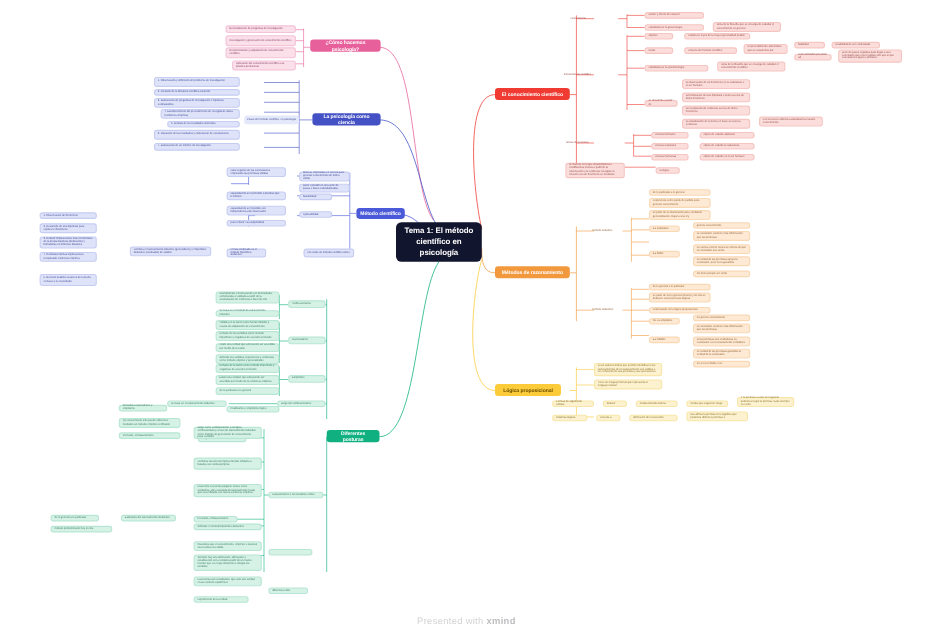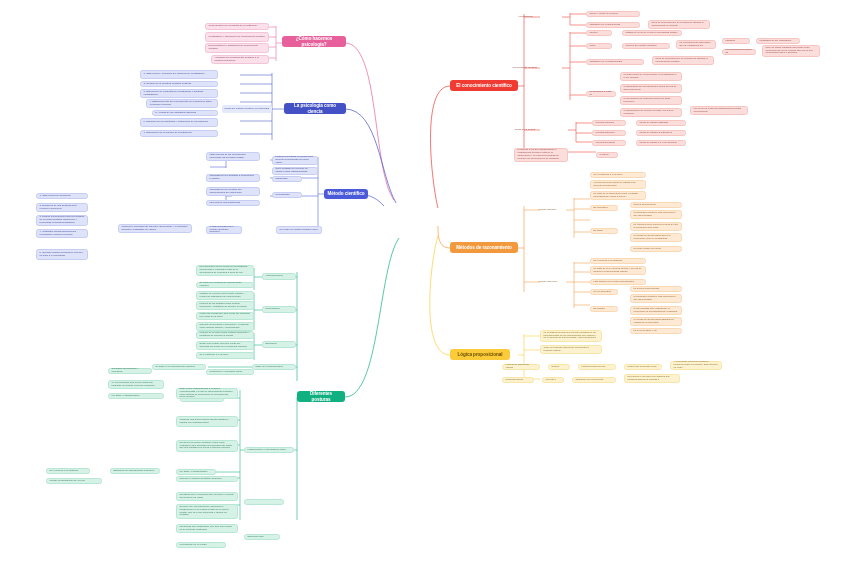--- a/index.html
+++ b/index.html
@@ -113,20 +113,23 @@
       <path d="M518 248 L 524 248 M524 206 L524 292" stroke="#f2993e" stroke-width="0.6"></path>
       <path d="M524 210 L540 210 M524 282 L540 282" stroke="#f2993e" stroke-width="0.55"></path>
       <path d="M566 210 L 574 210 M574 198 L574 238 M574 199 L590 199 M574 209 L590 209 M574 220 L590 220 M574 232 L590 232" stroke="#f2993e" stroke-width="0.55"></path>
       <path d="M566 282 L 574 282 M574 262 L574 308 M574 263 L590 263 M574 272 L590 272 M574 282 L590 282 M574 292 L590 292 M574 305 L590 305" stroke="#f2993e" stroke-width="0.55"></path>
 
       <path d="M518 355 L 524 355 M524 334 L524 380" stroke="#fbcb3a" stroke-width="0.6"></path>
       <path d="M524 336 L540 336 M524 350 L540 350 M524 366 L540 366 M524 379 L540 379" stroke="#fbcb3a" stroke-width="0.55"></path>
     </g>
   </svg>
 
+  <div class="node central" style="left:360px;top:202px;width:78px;height:36px;">
+    <span>Tema 1: El método científico en psicología</span>
+  </div>
 
   <div class="node main m-pink" style="left:282px;top:36px;width:64px;height:11px;">
     <span>¿Cómo hacemos psicología?</span>
   </div>
   <div class="node lf t-pink" style="left:205px;top:23px;width:64px;height:7px;">
     <span>Generalización de preguntas de investigación</span>
   </div>
   <div class="node lf t-pink" style="left:205px;top:32px;width:64px;height:10px;">
     <span>Investigación y generación de conocimiento científico</span>
   </div>
@@ -542,14 +545,17 @@
   <div class="node lf t-yellow" style="left:542px;top:377px;width:22px;height:6px;">
     <span>conecta a</span>
   </div>
   <div class="node lf t-yellow" style="left:572px;top:377px;width:44px;height:6px;">
     <span>afirmación del conocuente</span>
   </div>
   <div class="node lf t-yellow" style="left:624px;top:374px;width:56px;height:9px;">
     <span>una afirma la premisa 2 no significa que podamos afirmar la premisa 1</span>
   </div>
 
+  <div class="footer">
+    <span>Presented with </span><b>xmind</b>
+  </div>
 
 </div>
 
 </body></html>

